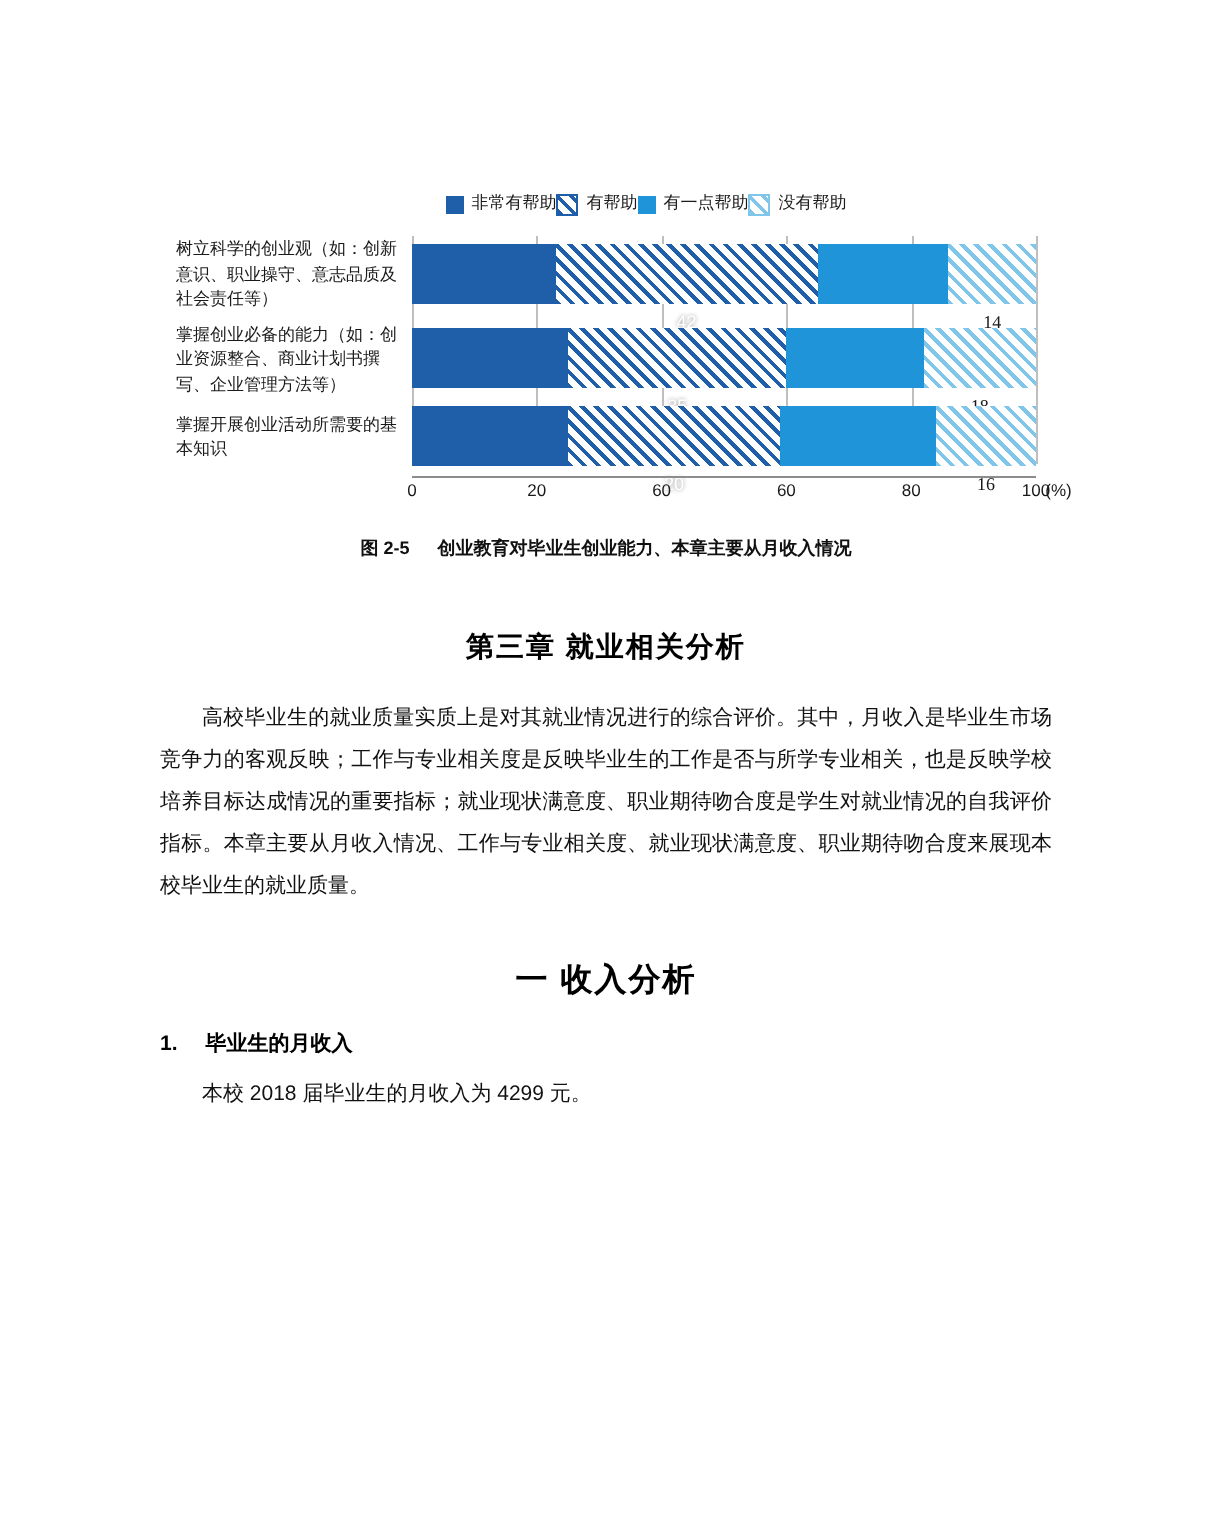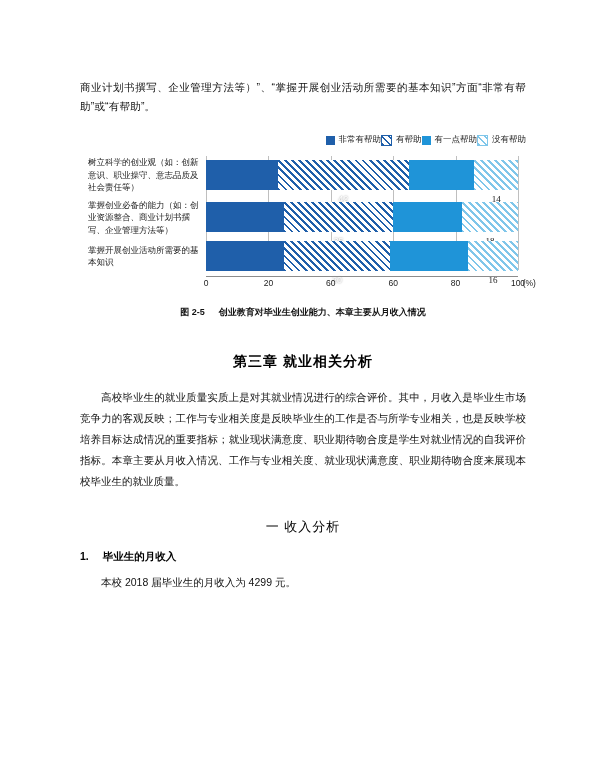--- a/index.html
+++ b/index.html
@@ -29,21 +29,21 @@
     text-align: justify;
     letter-spacing: 0.2px;
     color: #111;
   }
   .para-top {
     margin: 0 0 2px 0;
   }
   
   .legend {
     display: flex;
-    justify-content: flex-end;
+    justify-content: center;
     align-items: center;
     margin-top: 18px;
     margin-bottom: 10px;
     padding-left: 40px;
   }
   .legend-item {
     display: flex;
     align-items: center;
     font-size: 8.5px;
     color: #1a1a1a;
@@ -182,22 +182,22 @@
   h2.chapter {
     text-align: center;
     font-size: 14px;
     font-weight: bold;
     margin: 34px 0 16px 0;
     letter-spacing: 1px;
     color: #000;
   }
   h3.section {
     text-align: center;
-    font-size: 13px;
-    font-weight: normal;
+    font-size: 16px;
+    font-weight: bold;
     margin: 26px 0 14px 0;
     letter-spacing: 1px;
     color: #000;
   }
   .subhead {
     font-size: 10.5px;
     font-weight: bold;
     margin: 10px 0 8px 0;
     color: #000;
   }
@@ -209,21 +209,20 @@
     text-indent: 21px;
     margin: 0 0 4px 0;
     color: #111;
   }
 </style>
 </head>
 <body>
 
 <div class="page">
 
-  <p class="para para-top">商业计划书撰写、企业管理方法等）”、“掌握开展创业活动所需要的基本知识”方面“非常有帮助”或“有帮助”。</p>
 
   <div class="legend">
     <div class="legend-item">
       <span class="legend-swatch" style="background:#1f5faa;"></span>
       <span>非常有帮助</span>
     </div>
     <div class="legend-item">
       <span class="legend-swatch" style="background-image:repeating-linear-gradient(45deg,#1f5faa 0 2px,#ffffff 2px 5px);border:1px solid #1f5faa;"></span>
       <span>有帮助</span>
     </div>

